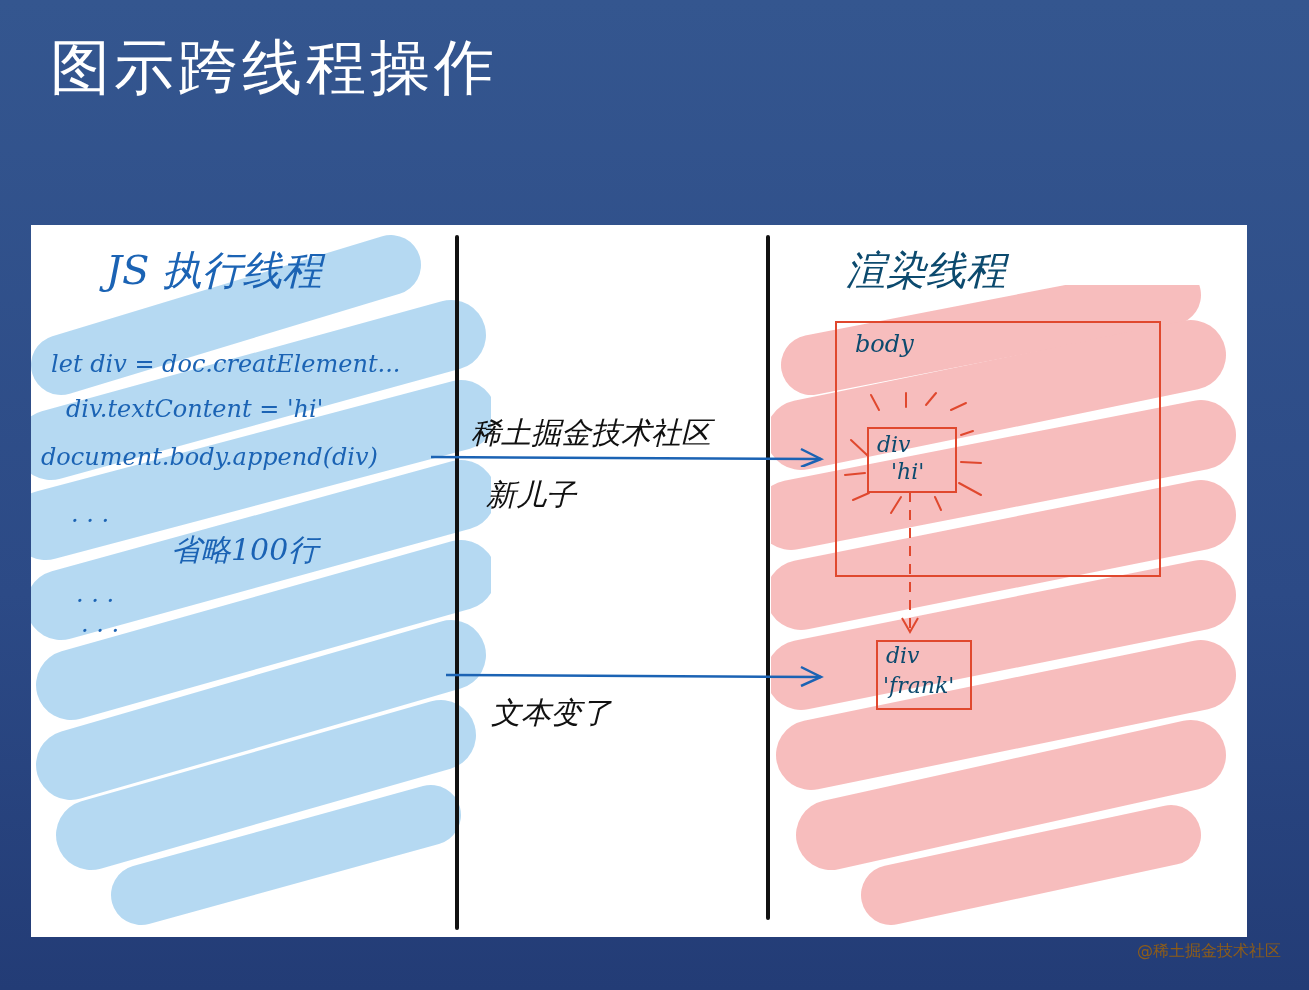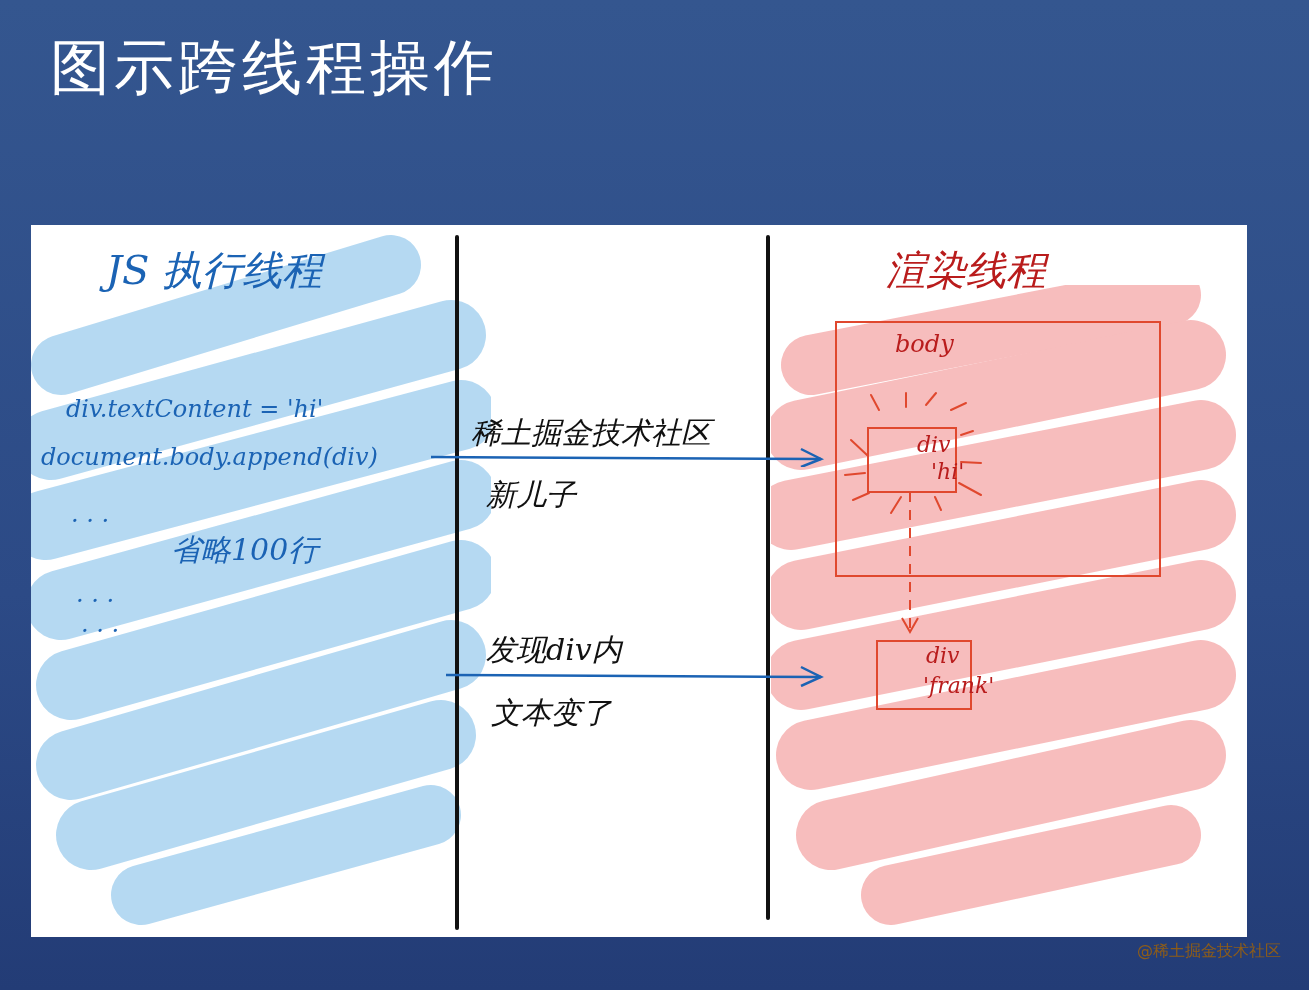--- a/index.html
+++ b/index.html
@@ -14,21 +14,21 @@
       font-family: "DejaVu Sans", sans-serif;
     }
     .canvas {
       position: absolute; left: 31px; top: 225px; width: 1216px; height: 712px;
       background: #ffffff; overflow: hidden;
     }
     .wash { position: absolute; }
     .hand { position: absolute; font-family: "DejaVu Serif", serif; font-style: italic; white-space: nowrap; }
     .blue { color: #1b63b4; }
     .black { color: #111; }
-    .red { color: #b91c1c; margin-left: 40px; }
+    .red { color: #0c4a6e; }
     .col-title { font-size: 40px; }
     .code { font-size: 24px; }
     .note { font-size: 30px; }
     .divider { position: absolute; top: 10px; width: 4px; background: #111; border-radius: 2px; }
     .rbox { position: absolute; border: 2.5px solid #e0482e; }
     .watermark {
       position: absolute; right: 28px; bottom: 28px; color: #a16207; font-size: 16px;
       font-family: "DejaVu Sans", sans-serif; opacity: .85;
     }
   </style>
@@ -64,30 +64,30 @@
       <line x1="120" y1="610" x2="400" y2="550" stroke-width="60"></line>
     </g>
   </svg>
 
   <div class="hand blue col-title" style="left:75px;top:18px">JS 执行线程</div>
   <div class="hand red col-title" style="left:815px;top:18px">渲染线程</div>
 
   <div class="divider" style="left:424px;height:695px"></div>
   <div class="divider" style="left:735px;height:685px"></div>
 
+  <div class="hand blue code" style="left:20px;top:125px">let div = doc.creatElement...</div>
   <div class="hand blue code" style="left:35px;top:170px">div.textContent = 'hi'</div>
   <div class="hand blue code" style="left:10px;top:218px">document.body.append(div)</div>
   <div class="hand blue code" style="left:40px;top:275px">. . .</div>
   <div class="hand blue note" style="left:140px;top:305px">省略100行</div>
   <div class="hand blue code" style="left:45px;top:355px">. . .</div>
   <div class="hand blue code" style="left:50px;top:385px">. . .</div>
 
   <div class="hand black note" style="left:440px;top:188px">稀土掘金技术社区</div>
   <div class="hand black note" style="left:455px;top:250px">新儿子</div>
-  <div class="hand black note" style="left:455px;top:405px">发现div内</div>
   <div class="hand black note" style="left:460px;top:468px">文本变了</div>
 
   <svg class="wash" style="left:395px;top:222px" width="400" height="20">
     <line x1="5" y1="10" x2="395" y2="12" stroke="#1b63b4" stroke-width="2.5"></line>
     <polyline points="375,2 395,12 375,20" fill="none" stroke="#1b63b4" stroke-width="2.5"></polyline>
   </svg>
   <svg class="wash" style="left:410px;top:440px" width="385" height="22">
     <line x1="5" y1="10" x2="380" y2="12" stroke="#1b63b4" stroke-width="2.5"></line>
     <polyline points="360,2 380,12 360,21" fill="none" stroke="#1b63b4" stroke-width="2.5"></polyline>
   </svg>

